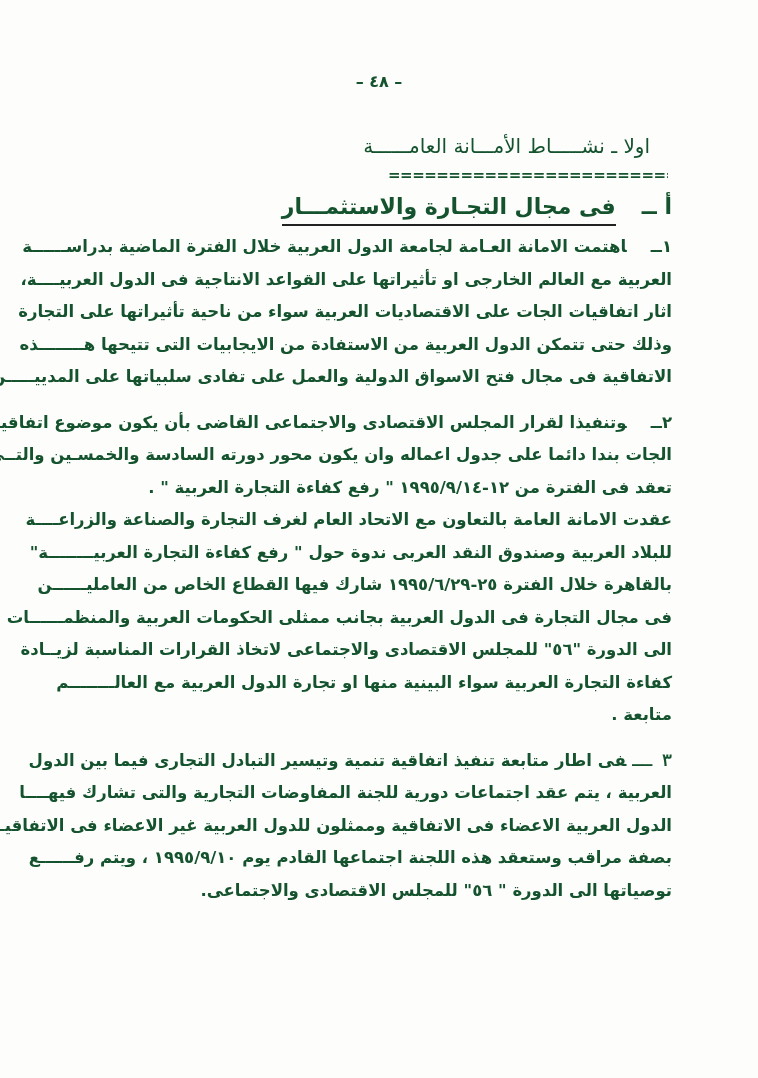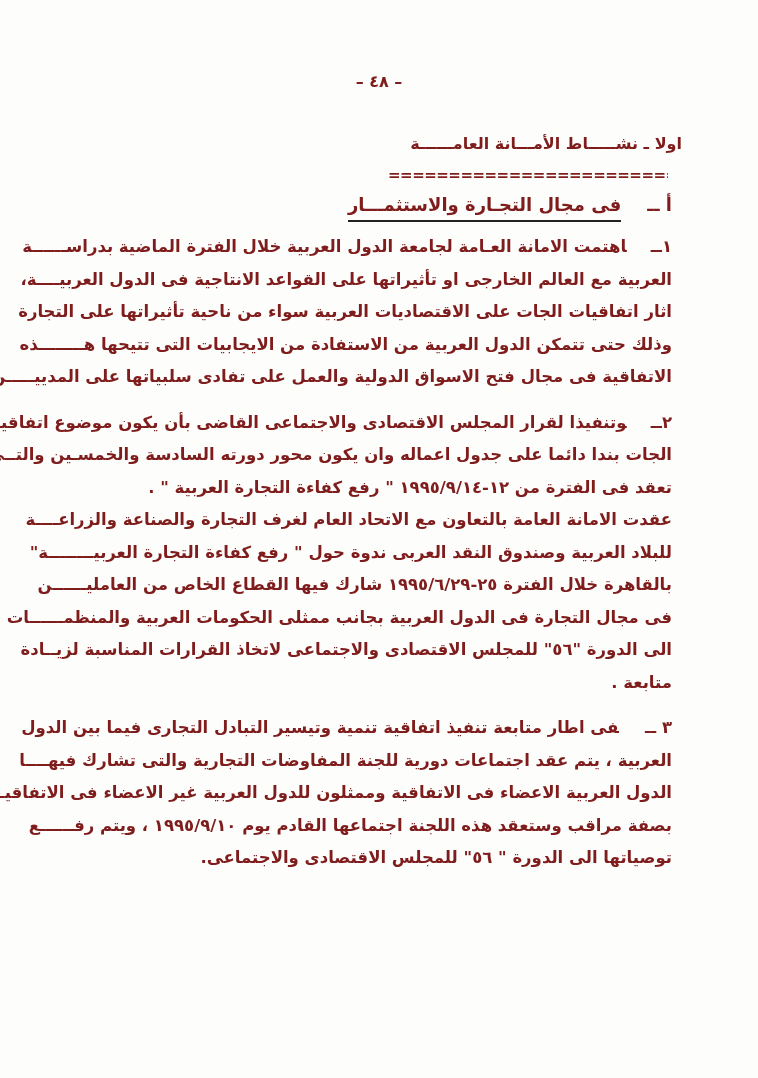--- a/index.html
+++ b/index.html
@@ -8,59 +8,59 @@
     background: #ffffff;
   }
   .page {
     position: relative;
     width: 758px;
     height: 1078px;
     background: #fdfdfc;
     overflow: hidden;
     direction: rtl;
     font-family: "DejaVu Sans", sans-serif;
-    color: #7f1d1d;
+    color: #14532d;
   }
   .page-number {
     position: absolute;
     top: 72px;
     left: 0;
     right: 0;
     text-align: center;
     font-size: 16px;
     font-weight: bold;
     letter-spacing: 2px;
   }
   .doc-title {
     position: absolute;
     top: 134px;
-    right: 76px;
-    font-size: 16px;
-    font-weight: bold;
+    right: 108px;
+    font-size: 20px;
+    font-weight: normal;
     white-space: nowrap;
   }
   .title-rule {
     position: absolute;
     top: 166px;
     right: 90px;
     width: 280px;
     height: 22px;
     overflow: hidden;
     font-size: 15px;
     font-weight: bold;
     letter-spacing: -0.5px;
     white-space: nowrap;
     direction: ltr;
     text-align: left;
   }
   .section-head {
     position: absolute;
     top: 194px;
     right: 86px;
-    font-size: 18px;
+    font-size: 22px;
     font-weight: bold;
     white-space: nowrap;
   }
   .sec-marker { margin-left: 26px; }
   .sec-title {
     display: inline-block;
     border-bottom: 2px solid #222;
     padding-bottom: 5px;
   }
   .doc-body {
@@ -72,21 +72,21 @@
     font-weight: 600;
   }
   .para { margin: 0 0 13px 0; }
   .line {
     height: 32.5px;
     line-height: 32.5px;
     white-space: nowrap;
     overflow: visible;
   }
   .pmarker { margin-left: 24px; }
-  .para-3 .pmarker { margin-left: 26px; }
+  .para-3 .pmarker { margin-left: 6px; font-family: Liberation Mono, monospace; }
 </style>
 </head>
 <body>
 
 <div class="page">
   <div class="page-number">– ٤٨ –</div>
 
   <div class="doc-title">اولا ـ نشـــــاط الأمـــانة العامــــــة</div>
 
   <div class="title-rule">=================================</div>
@@ -105,20 +105,21 @@
       </div>
       <div class="para para-2">
         <div class="line"><span class="pmarker">٢ــ</span>وتنفيذا لقرار المجلس الاقتصادى والاجتماعى القاضى بأن يكون موضوع اتفاقيات</div>
         <div class="line">الجات بندا دائما على جدول اعماله وان يكون محور دورته السادسة والخمسـين والتــى</div>
         <div class="line">تعقد فى الفترة من ١٢-١٩٩٥/٩/١٤ " رفع كفاءة التجارة العربية " .</div>
         <div class="line">عقدت الامانة العامة بالتعاون مع الاتحاد العام لغرف التجارة والصناعة والزراعــــة</div>
         <div class="line">للبلاد العربية وصندوق النقد العربى ندوة حول " رفع كفاءة التجارة العربيــــــــة"</div>
         <div class="line">بالقاهرة خلال الفترة ٢٥-١٩٩٥/٦/٢٩ شارك فيها القطاع الخاص من العامليــــــن</div>
         <div class="line">فى مجال التجارة فى الدول العربية بجانب ممثلى الحكومات العربية والمنظمــــــات</div>
         <div class="line">الى الدورة "٥٦"  للمجلس الاقتصادى والاجتماعى لاتخاذ القرارات المناسبة لزيــادة</div>
+        <div class="line">كفاءة التجارة العربية سواء البينية منها او تجارة الدول العربية مع العالــــــــم</div>
         <div class="line">متابعة .</div>
       </div>
       <div class="para para-3">
         <div class="line"><span class="pmarker">٣ ــ</span>فى اطار متابعة تنفيذ اتفاقية تنمية وتيسير التبادل التجارى فيما بين الدول</div>
         <div class="line">العربية ، يتم عقد اجتماعات دورية للجنة المفاوضات التجارية والتى تشارك فيهــــا</div>
         <div class="line">الدول العربية الاعضاء فى الاتفاقية وممثلون للدول العربية غير الاعضاء فى الاتفاقيــة</div>
         <div class="line">بصفة مراقب وستعقد هذه اللجنة اجتماعها القادم يوم ١٩٩٥/٩/١٠ ، ويتم رفــــــع</div>
         <div class="line">توصياتها الى الدورة " ٥٦" للمجلس الاقتصادى والاجتماعى.</div>
       </div>
     </div>

